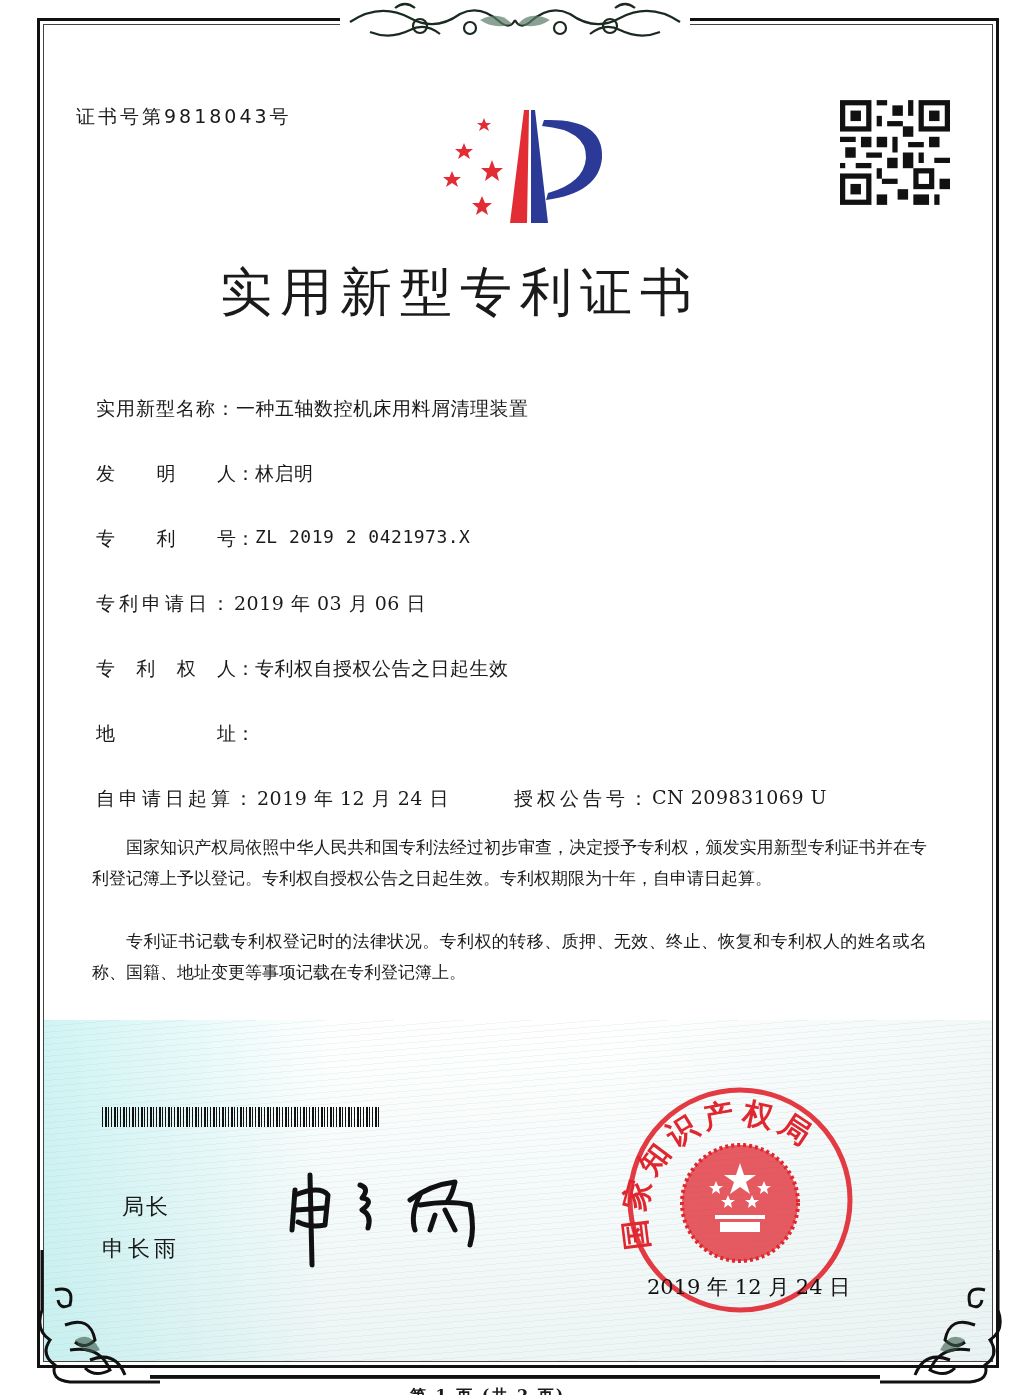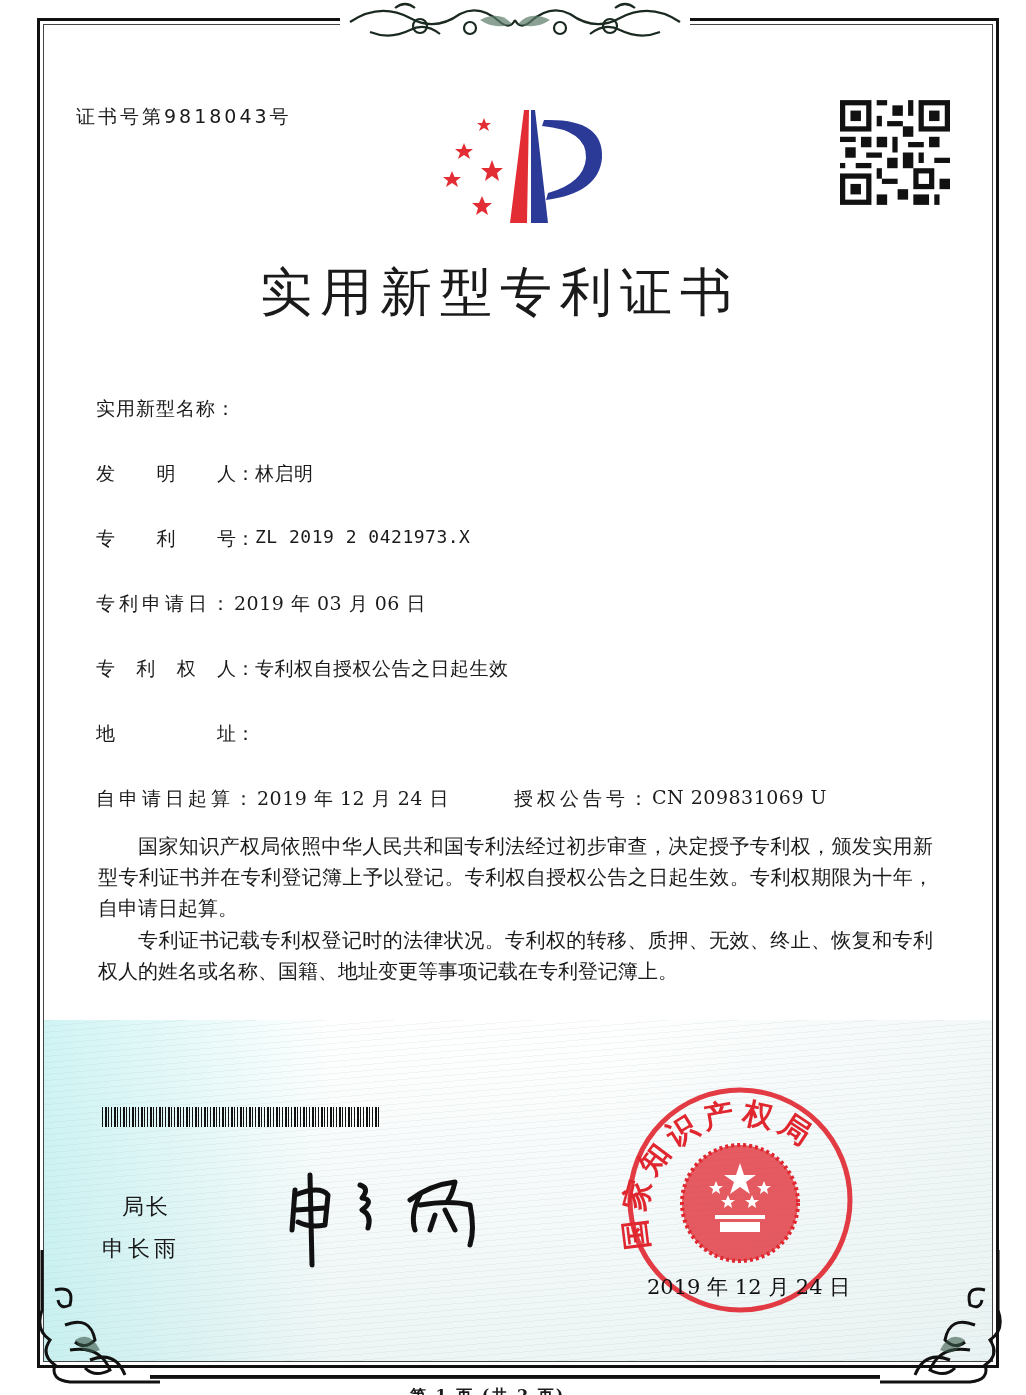--- a/index.html
+++ b/index.html
@@ -29,32 +29,32 @@
   .ornament-br { left: 880px; top: 1250px; width: 130px; height: 140px; }
 
   .cert-no {
     position: absolute; left: 76px; top: 104px; font-size: 19px; letter-spacing: 3px;
     font-family: "DejaVu Sans", "Liberation Sans", sans-serif;
   }
   .logo { position: absolute; left: 434px; top: 98px; width: 180px; height: 140px; }
   .qr { position: absolute; left: 840px; top: 100px; width: 110px; height: 105px; }
 
   .title {
-    position: absolute; left: 220px; top: 258px; width: 560px; text-align: center;
+    position: absolute; left: 220px; top: 258px; width: 560px; 
     font-size: 52px; letter-spacing: 8px; font-weight: 400;
   }
 
   .field { position: absolute; left: 96px; font-size: 19px; display: flex; white-space: nowrap; }
   .field .lbl { letter-spacing: 1px; text-align: right; }
   .field .val { letter-spacing: 0.5px; }
   .lbl-spaced { display: inline-flex; justify-content: space-between; width: 140px; }
 
   .para {
-    position: absolute; left: 98px; width: 835px; font-size: 20px; line-height: 31px;
-    text-indent: 2em; text-align: justify; font-family: Liberation Mono, monospace;
+    position: absolute; left: 92px; width: 835px; font-size: 17px; line-height: 31px;
+    text-indent: 2em; text-align: justify; font-family: Liberation Sans, sans-serif;
   }
 
   .barcode {
     position: absolute; left: 102px; top: 1107px; width: 278px; height: 20px;
     background: repeating-linear-gradient(90deg, #111 0px, #111 1px, transparent 1px, transparent 3px, #111 3px, #111 5px, transparent 5px, transparent 6px, #111 6px, #111 7px, transparent 7px, transparent 9px);
   }
   .director-title { position: absolute; left: 102px; top: 1192px; font-size: 22px; font-family: "DejaVu Sans", sans-serif; letter-spacing: 2px; margin-left: 20px; }
   .director-name { position: absolute; left: 102px; top: 1234px; font-size: 22px; font-family: "DejaVu Sans", sans-serif; letter-spacing: 4px; }
   .signature { position: absolute; left: 280px; top: 1160px; width: 240px; height: 110px; }
 
@@ -181,20 +181,21 @@
     <rect x="7" y="18" width="2" height="2"></rect>
       <rect x="14" y="18" width="3" height="2"></rect>
       <rect x="18" y="18" width="1" height="2"></rect>
   </g>
 </svg>
 
 <div class="title">实用新型专利证书</div>
 
 <div class="field" style="top:396px">
   <span class="lbl">实用新型名称：</span>
+  <span class="val">一种五轴数控机床用料屑清理装置</span>
 </div>
 <div class="field" style="top:461px">
   <span class="lbl-spaced">
     <span>发</span>
     <span>明</span>
     <span>人</span>
   </span>
     <span>：</span>
   <span class="val">林启明</span>
 </div>

